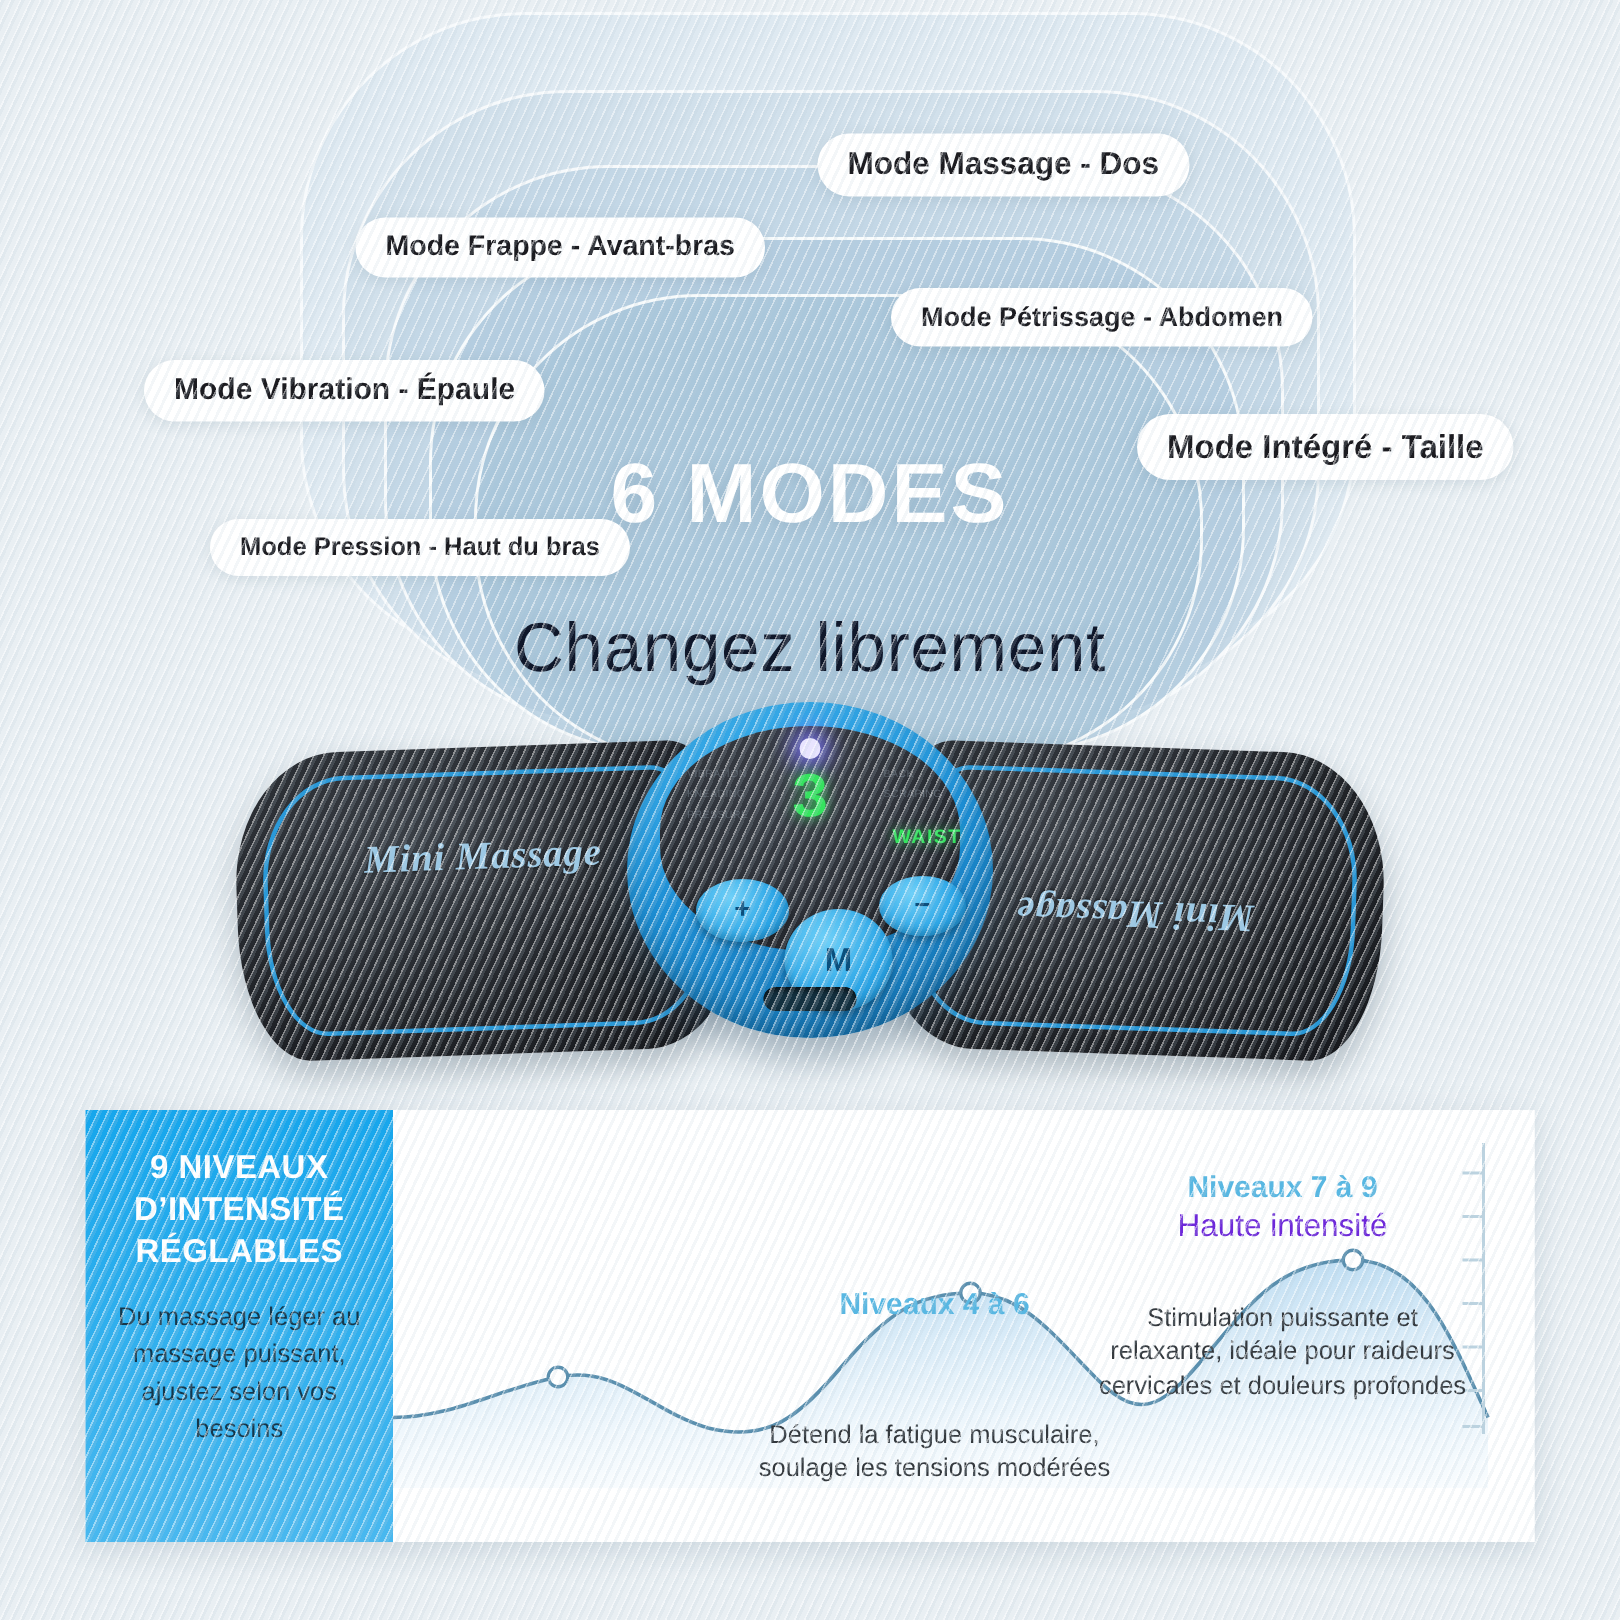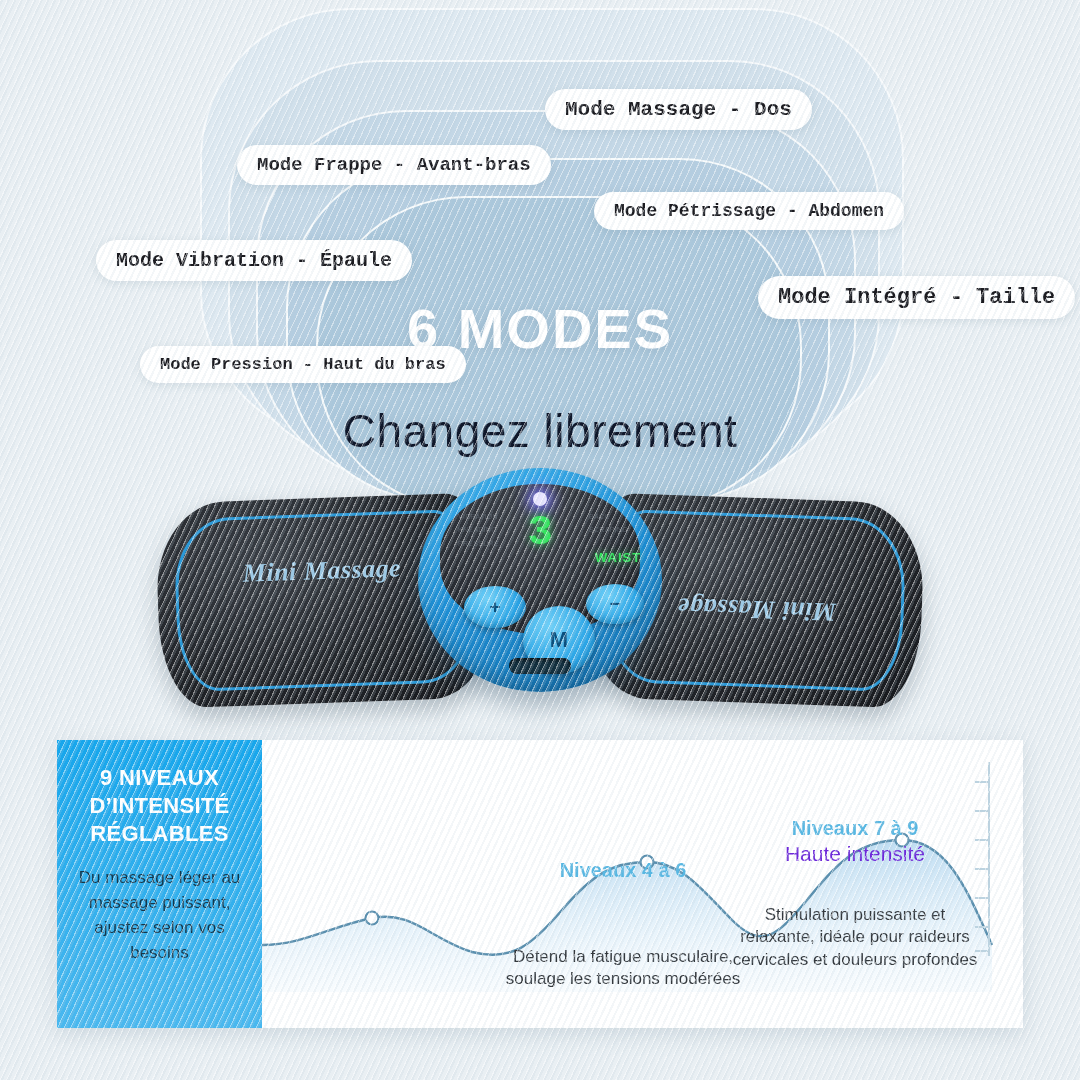--- a/index.html
+++ b/index.html
@@ -45,21 +45,20 @@
     text-shadow:0 2px 12px rgba(120,150,170,.3);
   }
 
   
   .pill{
     position:absolute;z-index:12;
     background:#ffffff;border-radius:24px;
     padding:9px 20px;white-space:nowrap;
     color:#1b1b20;font-weight:700;
     box-shadow:0 2px 10px rgba(90,120,140,.18);
-    font-family:Liberation Mono, monospace;
   }
   .p-dos{left:545px;top:89px;font-size:21px;}
   .p-frappe{left:237px;top:145px;font-size:19px;}
   .p-petri{left:594px;top:192px;font-size:18px;}
   .p-vib{left:96px;top:240px;font-size:20px;}
   .p-integ{left:758px;top:276px;font-size:22px;}
   .p-press{left:140px;top:346px;font-size:17px;}
 
   
   .device{position:absolute;z-index:20;left:140px;top:468px;width:800px;height:260px;}
@@ -151,21 +150,21 @@
 
   .lvl{position:absolute;text-align:center;width:250px;}
   .lvl .hd{font-size:20px;font-weight:700;color:#58b7e2;line-height:1.2;}
   .lvl .sub{font-size:21px;color:#6d28d9;line-height:1.25;margin-top:1px;}
   .lvl .desc{font-size:17px;color:#33383d;line-height:1.32;}
 
   .g1{left:6px;top:100px;}
   .g1 .desc{position:absolute;left:0;top:88px;width:250px;}
   .g2{left:236px;top:77px;margin-top:41px;}
   .g2 .desc{position:absolute;left:0;top:88px;width:250px;}
-  .g3{left:468px;top:40px;margin-top:36px;}
+  .g3{left:468px;top:40px;}
   .g3 .desc{position:absolute;left:0;top:88px;width:250px;}
 </style>
 </head>
 <body>
 
 <div id="page">
 
   <div class="shapes">
     <div class="blob b1"></div>
     <div class="blob b2"></div>

